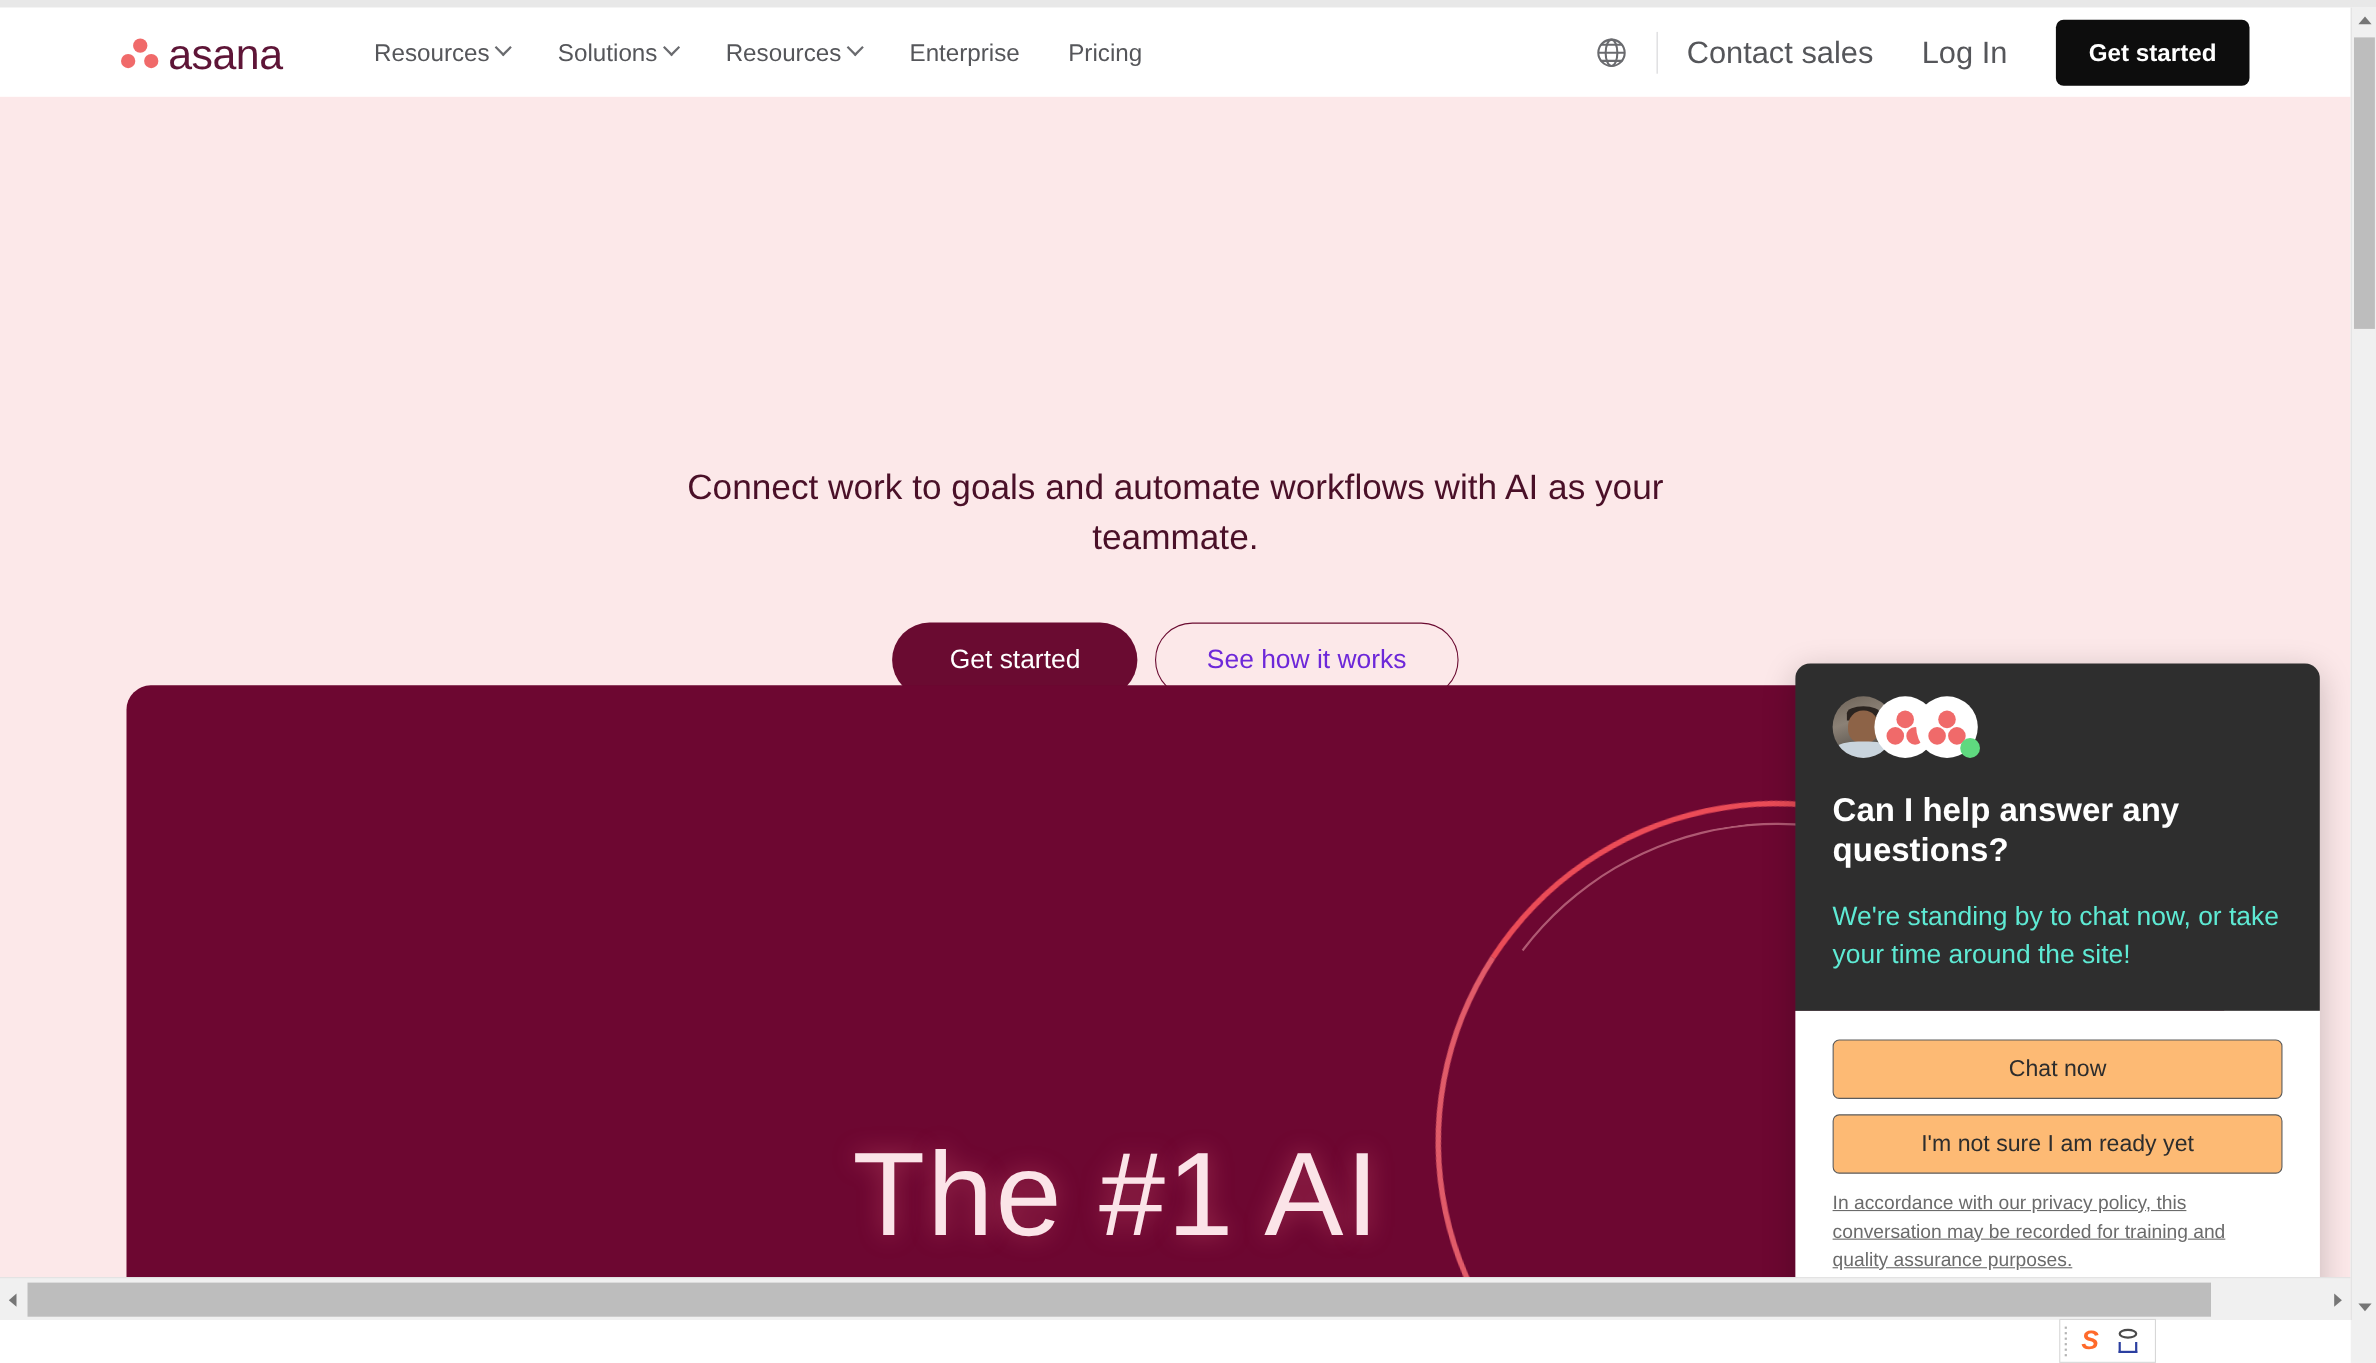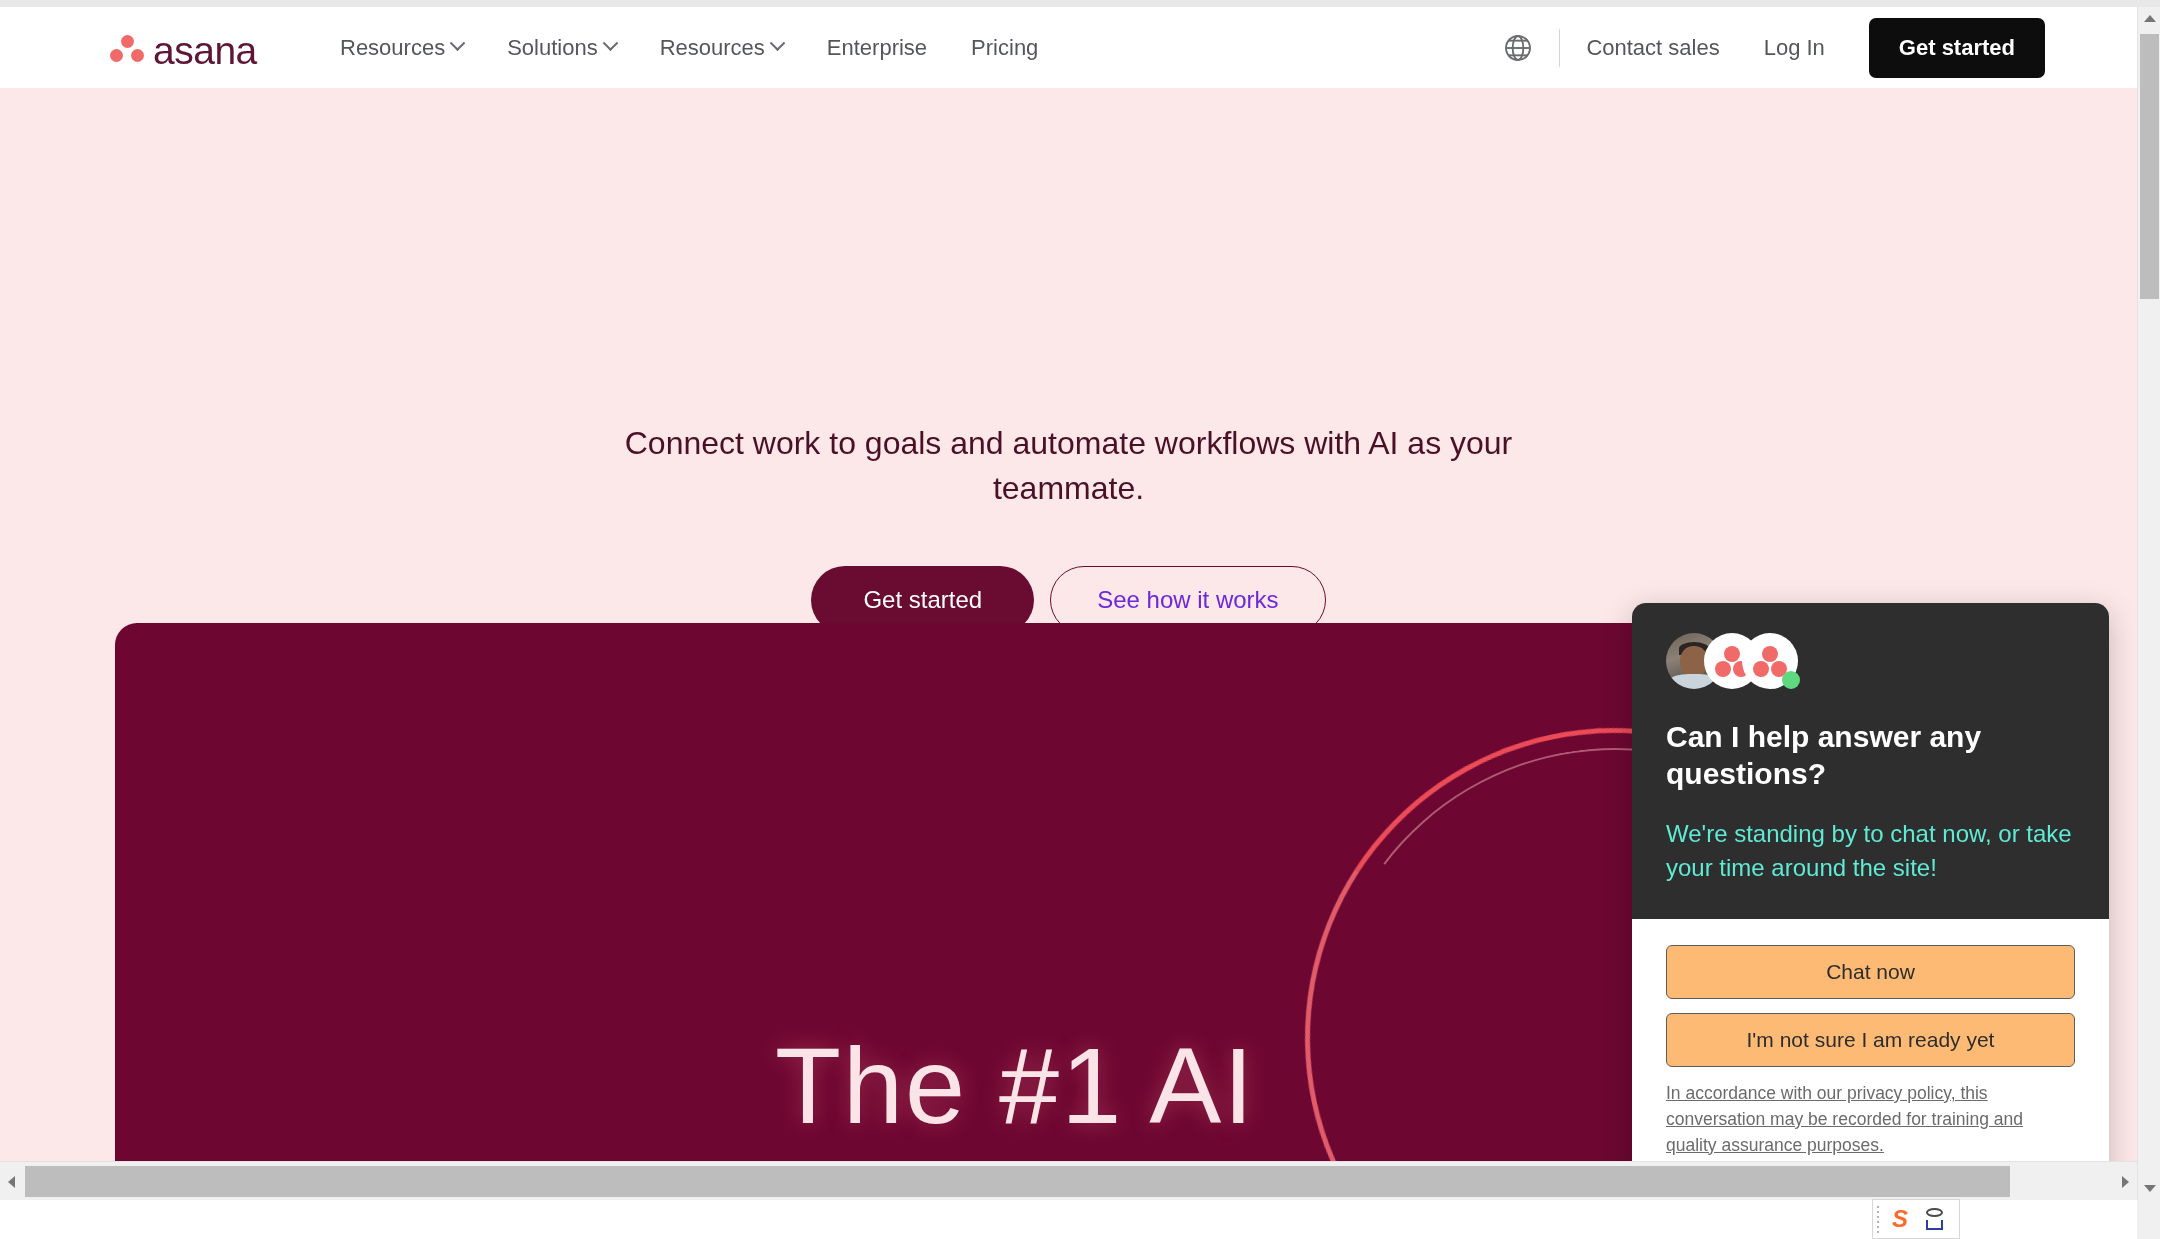--- a/index.html
+++ b/index.html
@@ -119,21 +119,21 @@
     display: flex; align-items: center; justify-content: center;
     cursor: pointer;
   }
   .nav-divider {
     width: 1px;
     height: 38px;
     background: #d4d5d7;
     margin: 0 26px 0 18px;
   }
   .nav-link {
-    font-size: 22px;
+    font-size: 28px;
     color: #55565a;
     margin-right: 44px;
     cursor: pointer;
     white-space: nowrap;
   }
   .btn-dark {
     background: #0d0d0d;
     color: #ffffff;
     font-size: 22px;
     font-weight: 700;

